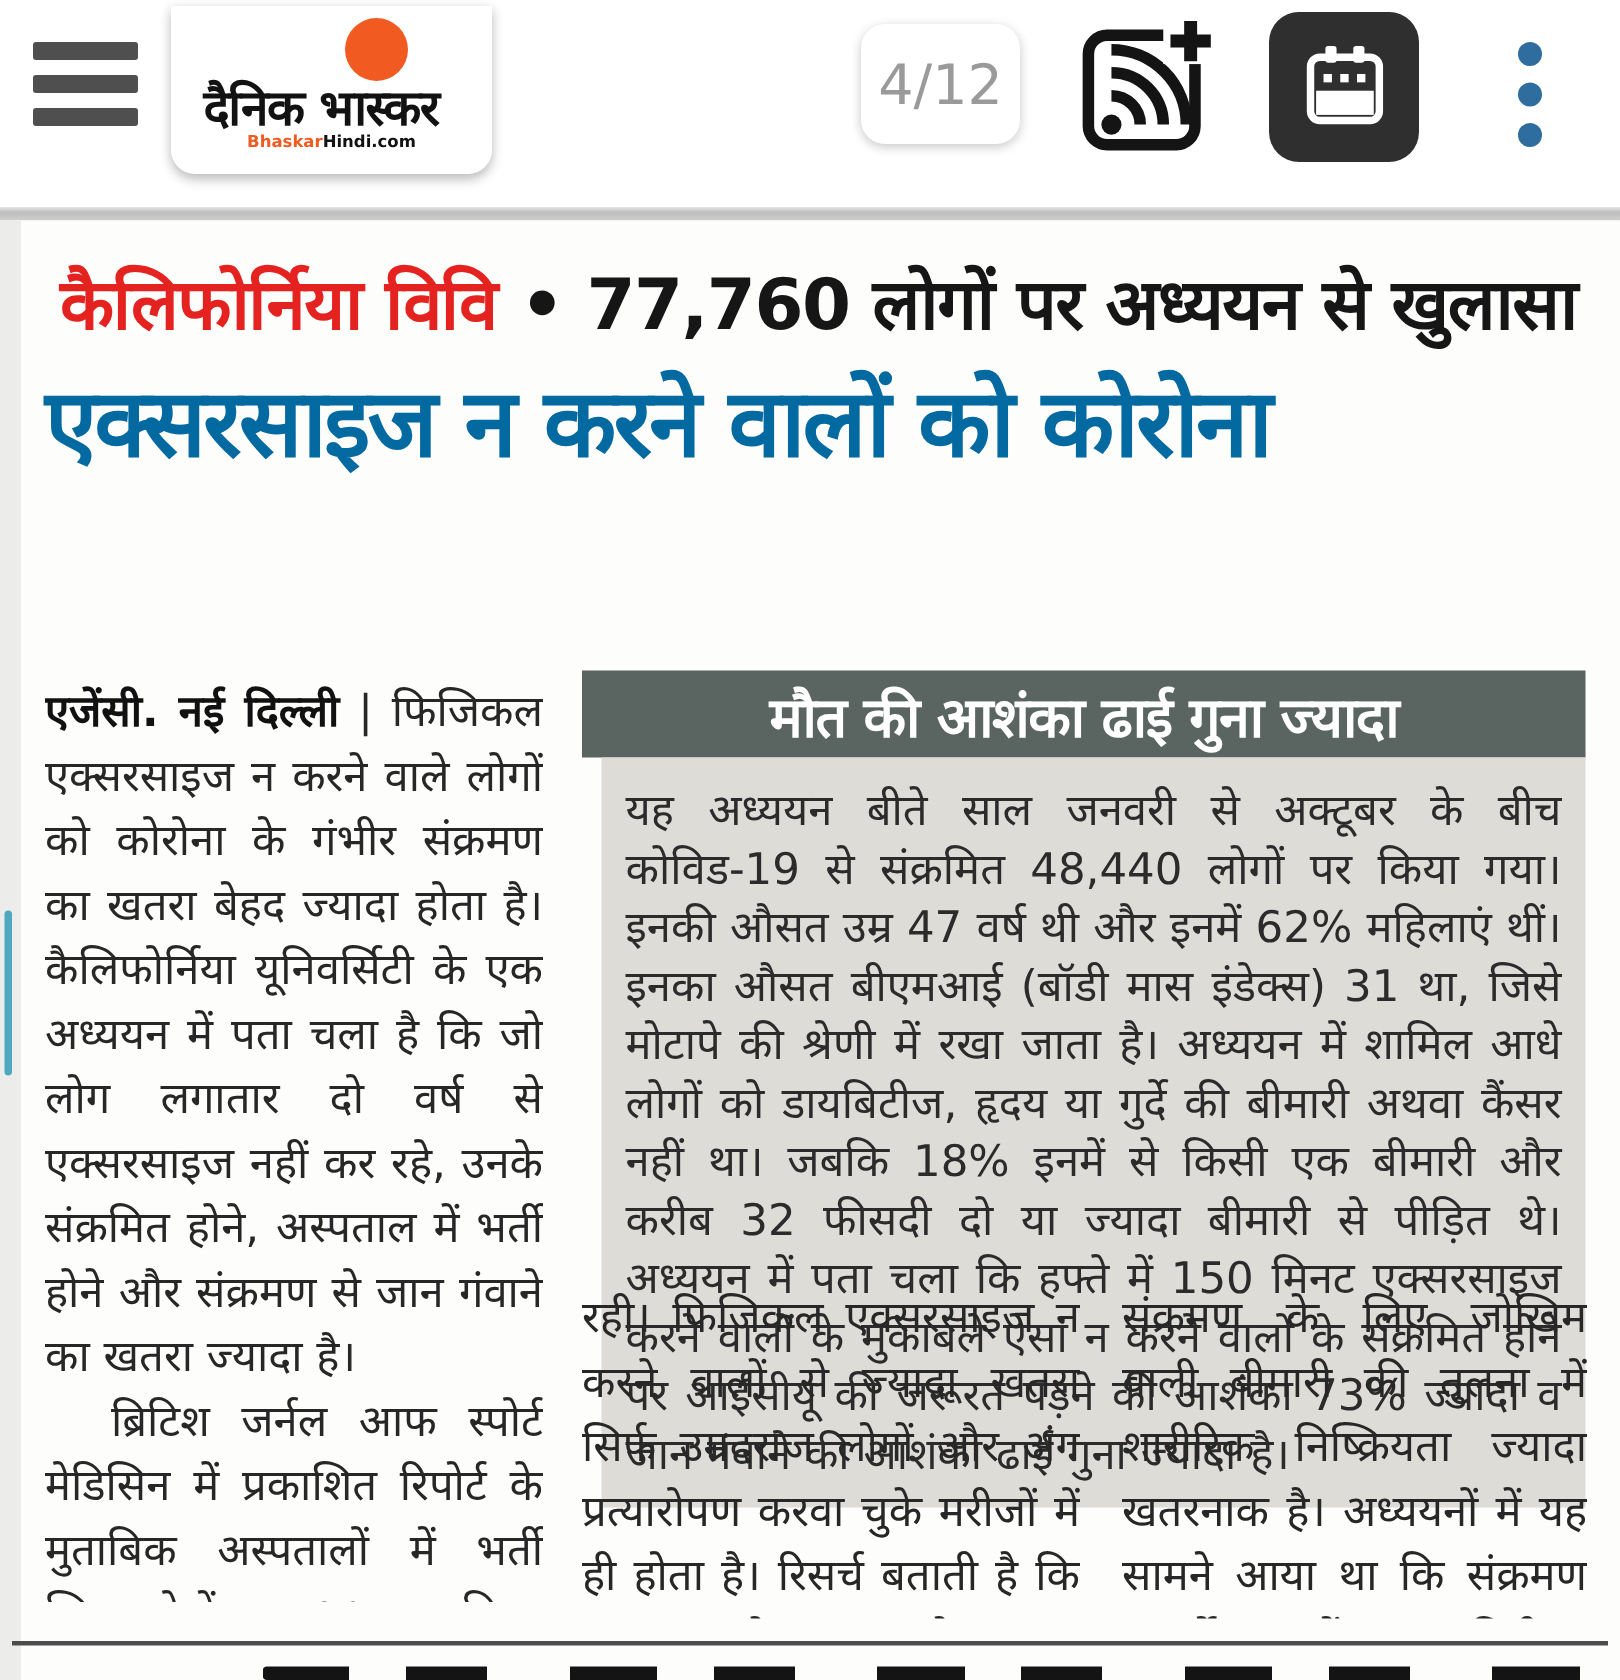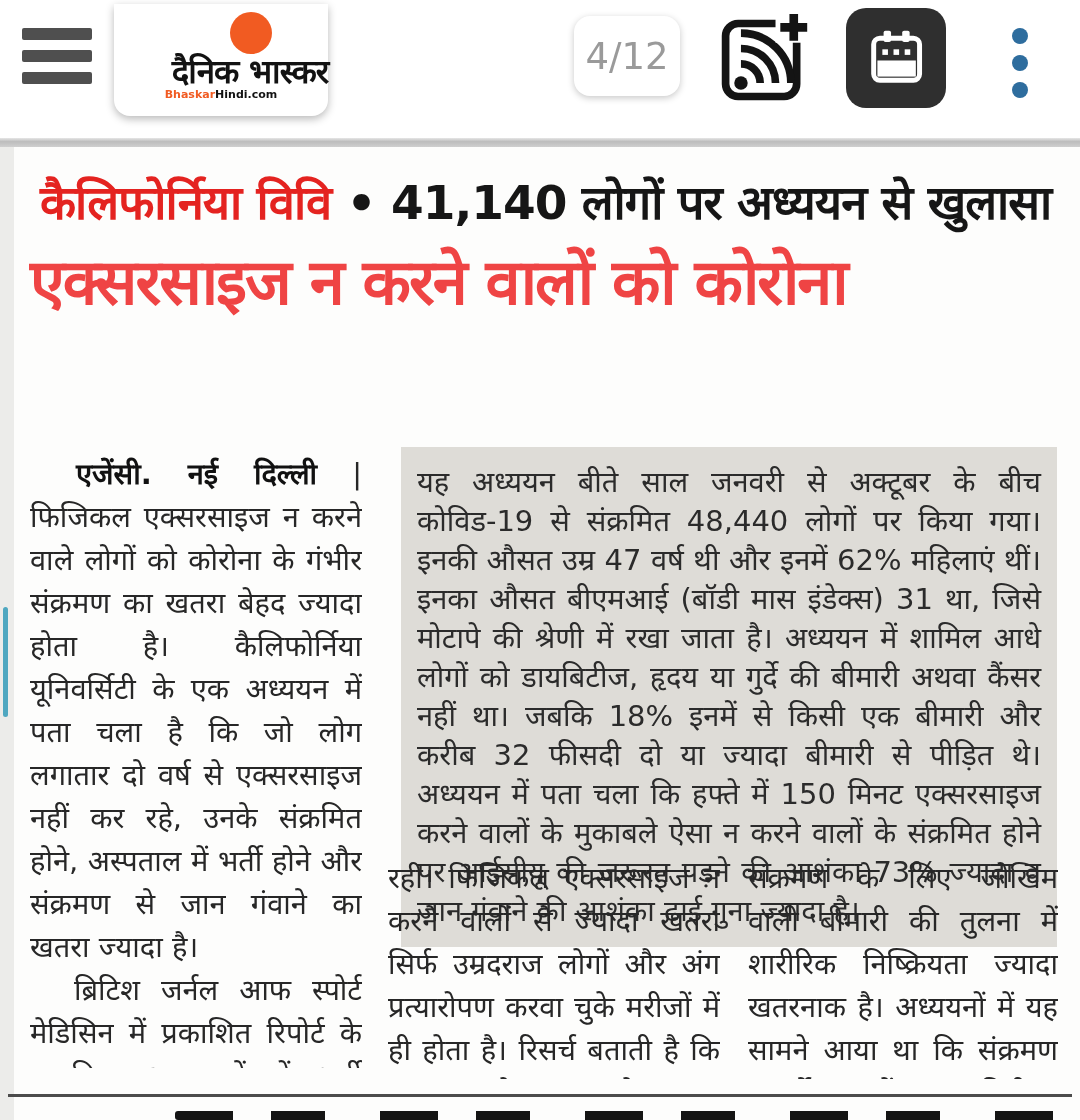--- a/index.html
+++ b/index.html
@@ -14,21 +14,21 @@
   .hamburger .bar{position:absolute;left:0;width:70px;height:12px;background:#4f4f4f;border-radius:2px;}
   .hamburger .bar:nth-child(1){top:2px;}
   .hamburger .bar:nth-child(2){top:24px;}
   .hamburger .bar:nth-child(3){top:46px;}
 
   .logo-card{
     position:absolute;left:114px;top:4px;width:214px;height:112px;background:#fff;
     border-radius:0 0 16px 16px;box-shadow:0 3px 8px rgba(0,0,0,.28);text-align:center;
   }
   .logo-sun{position:absolute;left:116px;top:8px;width:42px;height:42px;border-radius:50%;background:#f15b22;}
-  .logo-title{position:absolute;left:0;top:44px;width:178px;font-size:33px;font-weight:800;color:#121212;letter-spacing:-1px;padding-left:47px;}
+  .logo-title{position:absolute;left:11px;top:44px;width:178px;font-size:33px;font-weight:800;color:#121212;letter-spacing:-1px;}
   .logo-site{position:absolute;left:0;top:84px;width:214px;font-size:11px;font-weight:700;color:#121212;}
   .logo-site .orange{color:#f15b22;}
 
   .page-indicator{
     position:absolute;left:574px;top:16px;width:106px;height:80px;background:#fff;border-radius:16px;
     box-shadow:0 2px 7px rgba(0,0,0,.22);display:flex;align-items:center;justify-content:center;
     font-size:37px;color:#9a9a9a;font-weight:500;
   }
   .signal-btn{position:absolute;left:716px;top:12px;width:96px;height:96px;cursor:pointer;}
   .calendar-btn{
@@ -46,29 +46,29 @@
 
   
   .clip{position:absolute;left:0;top:147px;width:1080px;height:973px;background:#fdfdfc;color:#1e1e1e;}
   .clip-left-edge{position:absolute;left:0;top:0;width:14px;height:100%;background:#ececea;}
   .scrollbar{position:absolute;left:3px;top:460px;width:5px;height:110px;background:#4fa7c0;border-radius:3px;}
 
   .kicker{position:absolute;left:40px;top:22px;width:1020px;font-size:47px;font-weight:800;white-space:nowrap;letter-spacing:-1px;}
   .kicker .red{color:#e42320;text-align:center;}
   .kicker .black{color:#161616;}
 
-  .headline{position:absolute;left:30px;top:90px;width:1035px;color:#ef4444;font-weight:800;letter-spacing:-2px;}
+  .headline{position:absolute;left:30px;top:90px;width:1035px;color:#0369a1;font-weight:800;letter-spacing:-2px;}
   .headline .hl-line{font-size:63px;line-height:91px;white-space:nowrap;}
 
   .body-text{font-size:29px;line-height:43px;text-align:justify;color:#272727;}
 
   .col-left{position:absolute;left:30px;top:306px;width:332px;height:615px;overflow:hidden;}
   .col-left p{margin:0;}
   .col-left .p2{text-indent:44px;}
-  .dateline{font-weight:800;color:#111;margin-left:46px;}
+  .dateline{font-weight:800;color:#111;}
 
   .hbox{position:absolute;left:388px;top:300px;width:669px;}
   .hbox-title{
     height:58px;background:#5a6461;color:#ffffff;font-size:37px;font-weight:800;
     display:flex;align-items:center;justify-content:center;letter-spacing:-1px;
   }
   .hbox-body{
     background:#dedcd7;padding:16px 16px 16px 16px;font-size:29px;line-height:39px;
     text-align:justify;color:#2b2b2b;min-height:300px;margin-left:13px;
   }
@@ -136,32 +136,33 @@
     <div class="dot"></div>
   </div>
 </div>
 
 <div class="header-divider"></div>
 
 <div class="clip">
   <div class="clip-left-edge"></div>
   <div class="scrollbar"></div>
 
-  <div class="kicker"><span class="red">कैलिफोर्निया विवि</span><span class="black"> • 41,140 लोगों पर अध्ययन से खुलासा</span></div>
+  <div class="kicker"><span class="red">कैलिफोर्निया विवि</span><span class="black"> • 77,760 लोगों पर अध्ययन से खुलासा</span></div>
 
   <div class="headline">
     <div class="hl-line">एक्सरसाइज न करने वालों को कोरोना</div>
   </div>
 
   <div class="col-left body-text">
     <p><span class="dateline">एजेंसी. नई दिल्ली</span><span> | </span><span>फिजिकल एक्सरसाइज न करने वाले लोगों को कोरोना के गंभीर संक्रमण का खतरा बेहद ज्यादा होता है। कैलिफोर्निया यूनिवर्सिटी के एक अध्ययन में पता चला है कि जो लोग लगातार दो वर्ष से एक्सरसाइज नहीं कर रहे, उनके संक्रमित होने, अस्पताल में भर्ती होने और संक्रमण से जान गंवाने का खतरा ज्यादा है।</span></p>
     <p class="p2">ब्रिटिश जर्नल आफ स्पोर्ट मेडिसिन में प्रकाशित रिपोर्ट के मुताबिक अस्पतालों में भर्ती जिन लोगों पर अध्ययन किया गया, उनमें 48,440 ऐसे थे जो दो साल से फिजिकल एक्टिविटी नहीं कर रहे थे। ऐसे लोगों के संक्रमित होने पर आईसीयू और वेंटिलेटर पर जाने की दर ज्यादा</p>
   </div>
 
   <div class="hbox">
+    <div class="hbox-title">मौत की आशंका ढाई गुना ज्यादा</div>
     <div class="hbox-body">यह अध्ययन बीते साल जनवरी से अक्टूबर के बीच कोविड-19 से संक्रमित 48,440 लोगों पर किया गया। इनकी औसत उम्र 47 वर्ष थी और इनमें 62% महिलाएं थीं। इनका औसत बीएमआई (बॉडी मास इंडेक्स) 31 था, जिसे मोटापे की श्रेणी में रखा जाता है। अध्ययन में शामिल आधे लोगों को डायबिटीज, हृदय या गुर्दे की बीमारी अथवा कैंसर नहीं था। जबकि 18% इनमें से किसी एक बीमारी और करीब 32 फीसदी दो या ज्यादा बीमारी से पीड़ित थे। अध्ययन में पता चला कि हफ्ते में 150 मिनट एक्सरसाइज करने वालों के मुकाबले ऐसा न करने वालों के संक्रमित होने पर आईसीयू की जरूरत पड़ने की आशंका 73% ज्यादा व जान गंवाने की आशंका ढाई गुना ज्यादा है।</div>
   </div>
 
   <div class="col-mid body-text">रही। फिजिकल एक्सरसाइज न करने वालों से ज्यादा खतरा सिर्फ उम्रदराज लोगों और अंग प्रत्यारोपण करवा चुके मरीजों में ही होता है। रिसर्च बताती है कि धूम्रपान, मोटापा, मधुमेह, उच्च रक्तचाप, हृदय रोग और कैंसर जैसी</div>
   <div class="col-right body-text">संक्रमण के लिए जोखिम वाली बीमारी की तुलना में शारीरिक निष्क्रियता ज्यादा खतरनाक है। अध्ययनों में यह सामने आया था कि संक्रमण बुजुर्गों, पुरुषों व डायबिटीज, मोटापा और हृदय रोगियों के लिए ज्यादा खतरनाक है।</div>
 
   <div class="bottom-rule"></div>
 </div>
 
 <div class="next-article-cutoff">

